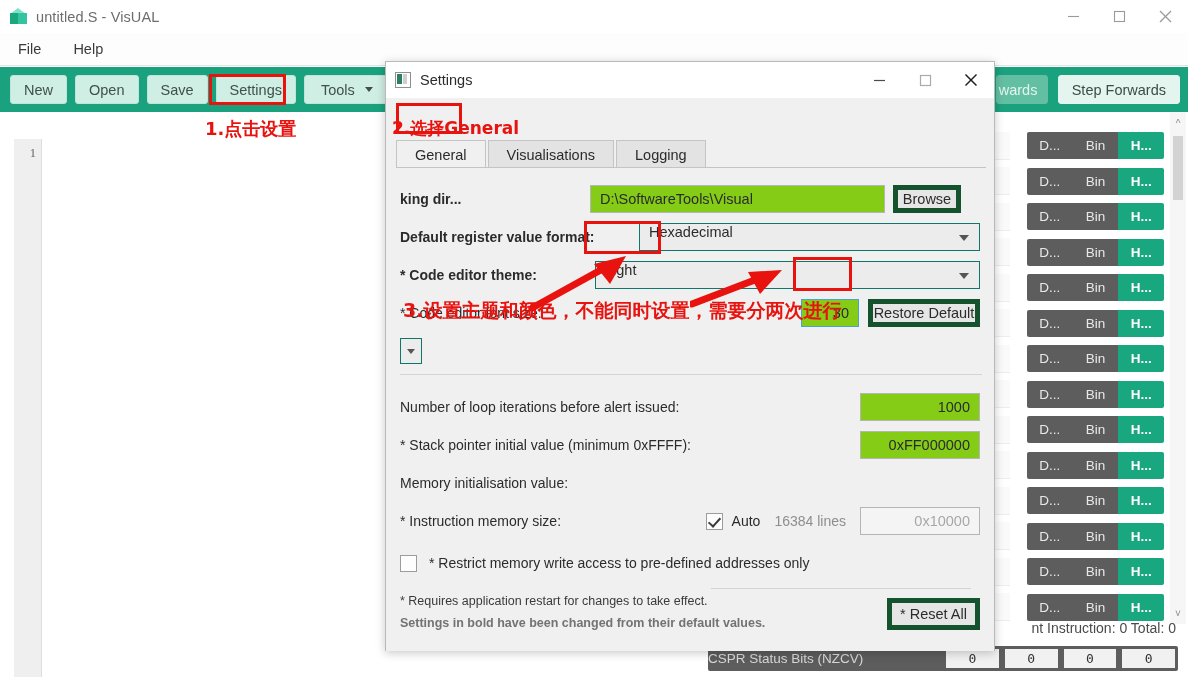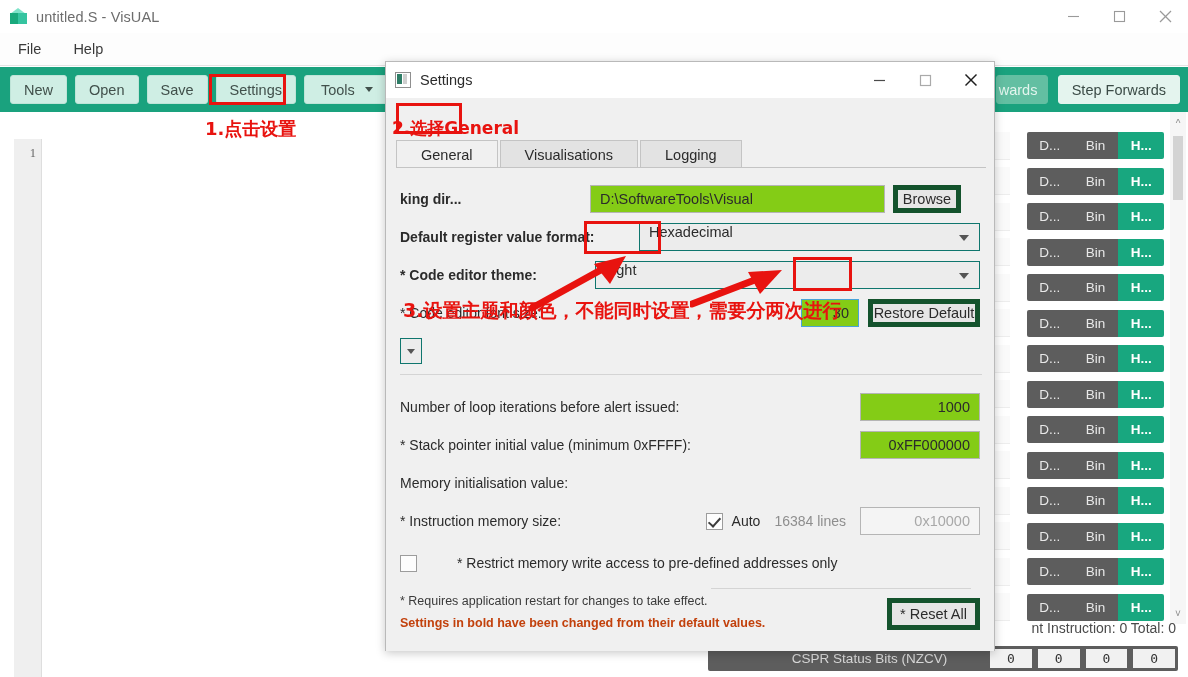--- a/index.html
+++ b/index.html
@@ -206,22 +206,21 @@
   .cpsr-bar {
     position: absolute; left: 708px; top: 646px;
     width: 470px; height: 25px;
     background: #5d5d5d;
     border-radius: 2px;
     display: flex; align-items: center;
     overflow: hidden;
   }
   .cpsr-label {
     flex: none; width: 235px;
-    text-align: center;
-    font-size: 13.5px; color: #d8d8d8; margin-left: 44px;
+    font-size: 13.5px; color: #d8d8d8;
   }
   .cpsr-cell {
     flex: 1;
     margin: 0 3px;
     height: 19px;
     background: #f1f1f1;
     color: #333;
     font-size: 13px;
     display: flex; align-items: center; justify-content: center;
     font-family: "DejaVu Sans Mono", monospace;
@@ -278,21 +277,21 @@
     background: #f0f0f0;
   }
 
   
   .tabs {
     position: absolute; left: 10px; top: 42px;
     display: flex; align-items: flex-end;
   }
   .tab {
     height: 28px;
-    padding: 0 24px;
+    padding: 0 18px;
     background: #e3e3e3;
     border: 1px solid #c4c4c4;
     border-bottom: none;
     font-size: 14.5px;
     color: #2b2b2b;
     display: flex; align-items: center;
     margin-right: 2px;
     box-sizing: border-box;
     white-space: nowrap;
   }
@@ -368,21 +367,21 @@
     width: 5px; height: 10px;
     border: solid #3b3b3b;
     border-width: 0 2px 2px 0;
     transform: rotate(42deg);
   }
   .divider {
     position: absolute;
     height: 1px; background: #d4d4d4;
   }
   .footnote { font-size: 12.5px; color: #3a3a3a; }
-  .footnote.bold { font-weight: bold; color: #c2410c; }
+  .footnote.bold { font-weight: bold; color: #737373; }
 
   
   .redbox {
     position: absolute;
     border: 3px solid #e8130f;
     box-sizing: border-box;
     pointer-events: none;
   }
   .redtext {
     position: absolute;
@@ -665,21 +664,21 @@
       </div>
 
       <div class="row" style="top:408px;">
         <div class="lbl" style="flex:1;">* Instruction memory size:</div>
         <div class="chk checked"></div>
         <div class="lbl" style="margin-left:9px;">Auto</div>
         <div class="lbl" style="margin-left:14px;color:#8e8e8e;">16384 lines</div>
         <div class="txtin right" style="width:120px;margin-left:14px;color:#a8a8a8;background:#f4f4f4;">0x10000</div>
       </div>
 
-      <div class="row" style="top:450px;gap:28px;">
+      <div class="row" style="top:450px;">
         <div class="chk"></div>
         <div class="lbl" style="margin-left:12px;">* Restrict memory write access to pre-defined addresses only</div>
       </div>
 
       <div class="divider" style="left:325px;top:490px;width:260px;"></div>
 
       <div style="position:absolute;left:14px;top:496px;" class="footnote">* Requires application restart for changes to take effect.</div>
       <div style="position:absolute;left:14px;top:518px;" class="footnote bold">Settings in bold have been changed from their default values.</div>
       <div class="btn" style="position:absolute;right:14px;top:500px;width:93px;height:32px;">* Reset All</div>
     </div>

